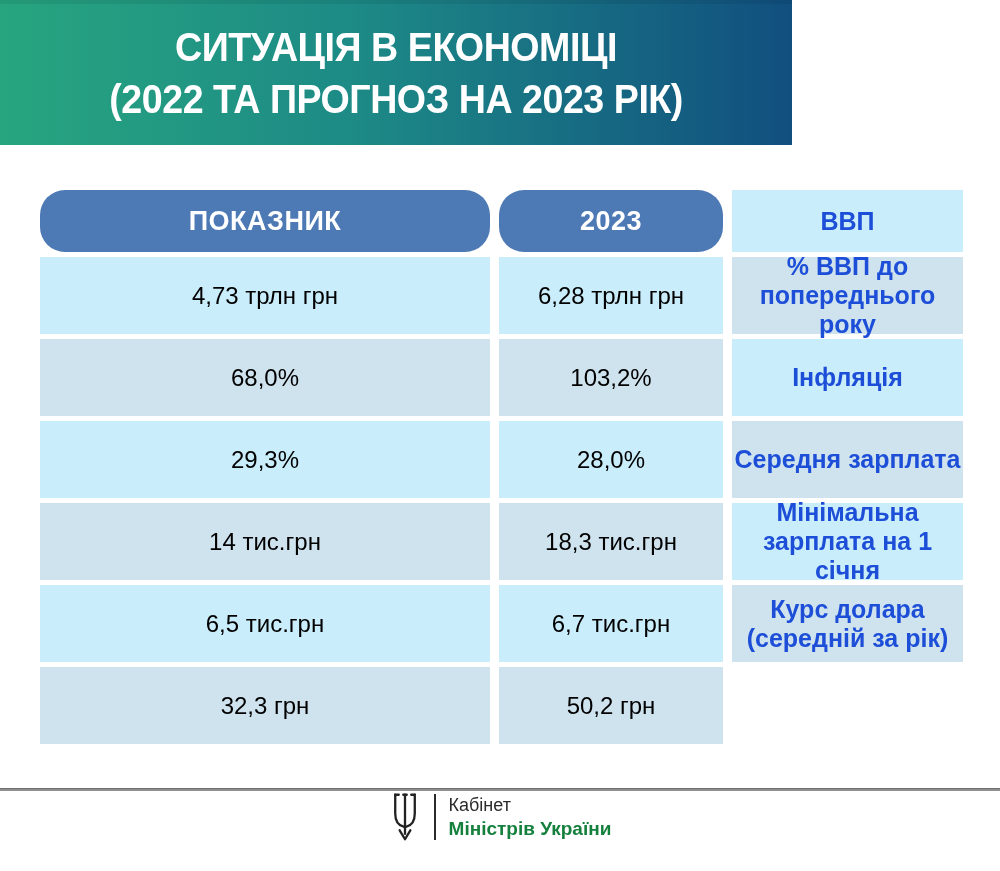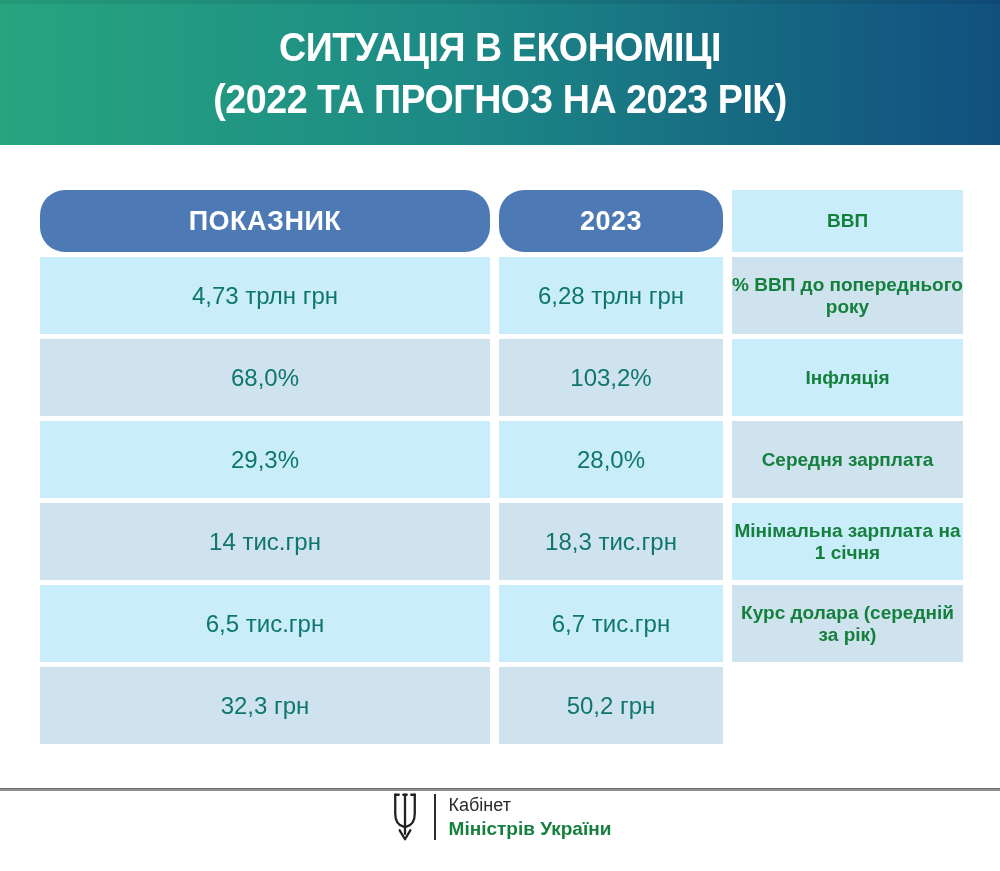--- a/index.html
+++ b/index.html
@@ -1,20 +1,20 @@
 <!DOCTYPE html>
 <html style="--grad-start: #27a57f; --grad-end: #114f7f; --head-bg: #4d79b5; --row-odd: #c9edfa; --row-even: #cfe3ef;"><head>
 <meta charset="utf-8">
 <style>
   * { margin: 0; padding: 0; box-sizing: border-box; }
   html, body { width: 1000px; height: 871px; background: #ffffff;
     font-family: "Liberation Sans", sans-serif; overflow: hidden; }
 
   .banner {
-    width: 1000px; height: 145px;
+    width: 792px; height: 145px;
     background: linear-gradient(90deg, var(--grad-start) 0%, #1d8a86 45%, var(--grad-end) 100%);
     display: flex; flex-direction: column; align-items: center; justify-content: center;
     box-shadow: inset 0 4px 0 rgba(0,0,0,0.07);
   }
   .banner .title-line {
     color: #ffffff; font-weight: 700; font-size: 40px; line-height: 52px;
     letter-spacing: -0.5px; text-align: center; transform: scaleX(0.94);
     white-space: nowrap;
   }
 
@@ -28,22 +28,22 @@
   .cell {
     display: flex; align-items: center; justify-content: center;
     text-align: center;
   }
   .cell.head {
     background: var(--head-bg); color: #ffffff;
     font-weight: 700; font-size: 27px; letter-spacing: 0.5px; border-radius: 25px;
   }
   .row-odd  { background: var(--row-odd); }
   .row-even { background: var(--row-even); }
-  .cell.label { font-weight: 700; font-size: 19px; color: #15803d; }
-  .cell.value { font-weight: 400; font-size: 24px; color: #0f766e; }
+  .cell.label { font-weight: 700; font-size: 25px; color: #1d4ed8; }
+  .cell.value { font-weight: 400; font-size: 24px; color: #000000; }
 
   .footer-divider {
     margin-top: 44px; width: 1000px; height: 3px; background: #8f8f8f;
     border-top: 1px solid #6f6f6f;
   }
   .footer {
     display: flex; align-items: center; justify-content: center;
     gap: 13px; height: 52px;
   }
   .trident { width: 32px; height: 50px; }

